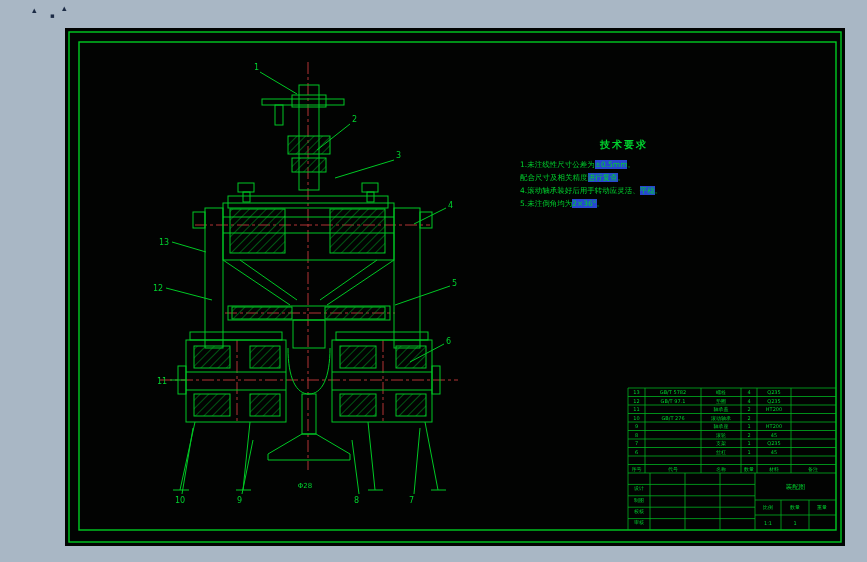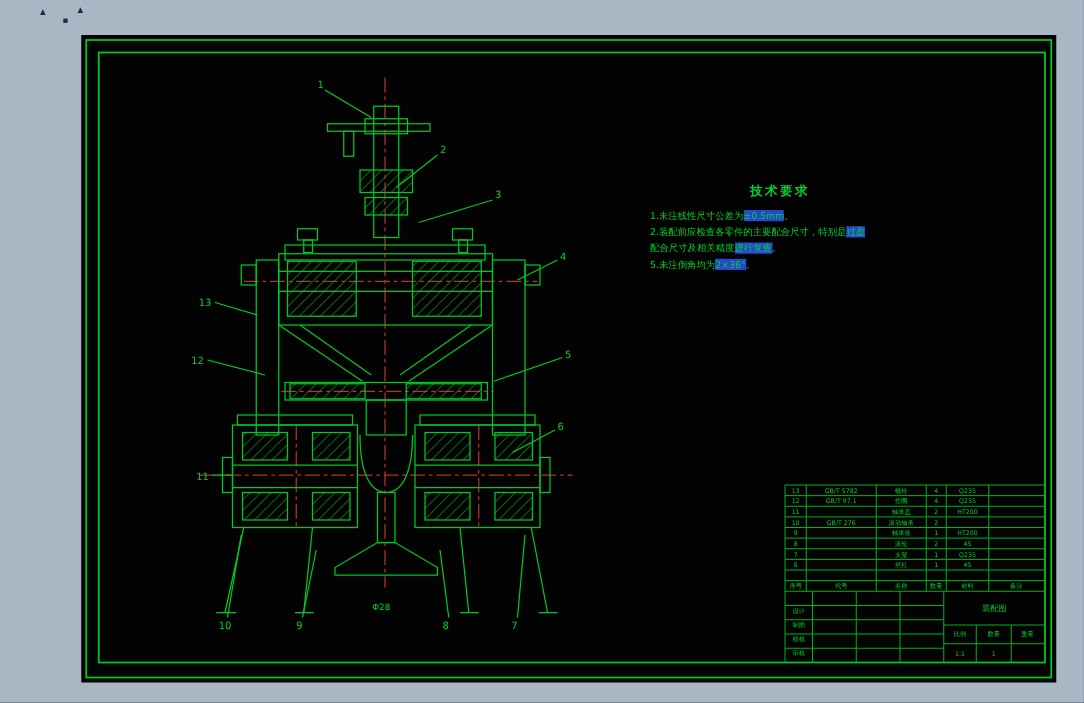--- a/index.html
+++ b/index.html
@@ -16,21 +16,21 @@
   .g{fill:none;stroke:#00c824;stroke-width:1;}
   .gfill{stroke:#00c824;stroke-width:1;}
   .red{fill:none;stroke:#b23434;stroke-width:1;stroke-dasharray:12 3 3 3;}
   .txt{fill:#00d22e;font-family:"DejaVu Sans",sans-serif;}
   .callout{font-size:8px;}
   .dim{font-size:7px;text-anchor:middle;}
   .tbl{fill:none;stroke:#00b320;stroke-width:0.8;}
   .tb{font-size:5px;text-anchor:middle;}
   .tbt{font-size:6.5px;text-anchor:middle;}
   .tech{position:absolute;left:455px;top:110px;width:208px;color:#00d22e;}
-  .tech-title{text-align:center;font-size:10px;font-weight:bold;letter-spacing:2px;margin-bottom:6px;margin-top:8px;}
+  .tech-title{text-align:center;font-size:10px;font-weight:bold;letter-spacing:2px;margin-bottom:6px;}
   .tech-line{font-size:7.5px;line-height:13px;white-space:nowrap;}
   .hl{background:#2747d0;}
 </style>
 </head>
 <body>
 
 <div class="page">
 
   <div class="corner-marks">
     <span class="m1">▴</span>
@@ -221,18 +221,18 @@
           <text class="txt tb" x="757" y="480.5">重量</text>
           <text class="txt tb" x="703" y="496.5">1:1</text>
           <text class="txt tb" x="730" y="496.5">1</text>
         </g>
       </g>
     </svg>
 
     <div class="tech">
       <div class="tech-title">技术要求</div>
       <div class="tech-line"><span>1.未注线性尺寸公差为</span><span class="hl">±0.5mm</span><span>。</span></div>
-      <div class="tech-line"><span>2.装配前应检查各零件的主要配合尺寸，特别是</span><span class="hl">过盈</span><span></span></div>
       <div class="tech-line"><span>  配合尺寸及相关精度</span><span class="hl">进行复查</span><span>。</span></div>
+      <div class="tech-line"><span>4.滚动轴承装好后用手转动应灵活、</span><span class="hl">平稳</span><span>。</span></div>
       <div class="tech-line"><span>5.未注倒角均为</span><span class="hl">2×36°</span><span>。</span></div>
     </div>
   </div>
 </div>
 
 </body></html>

